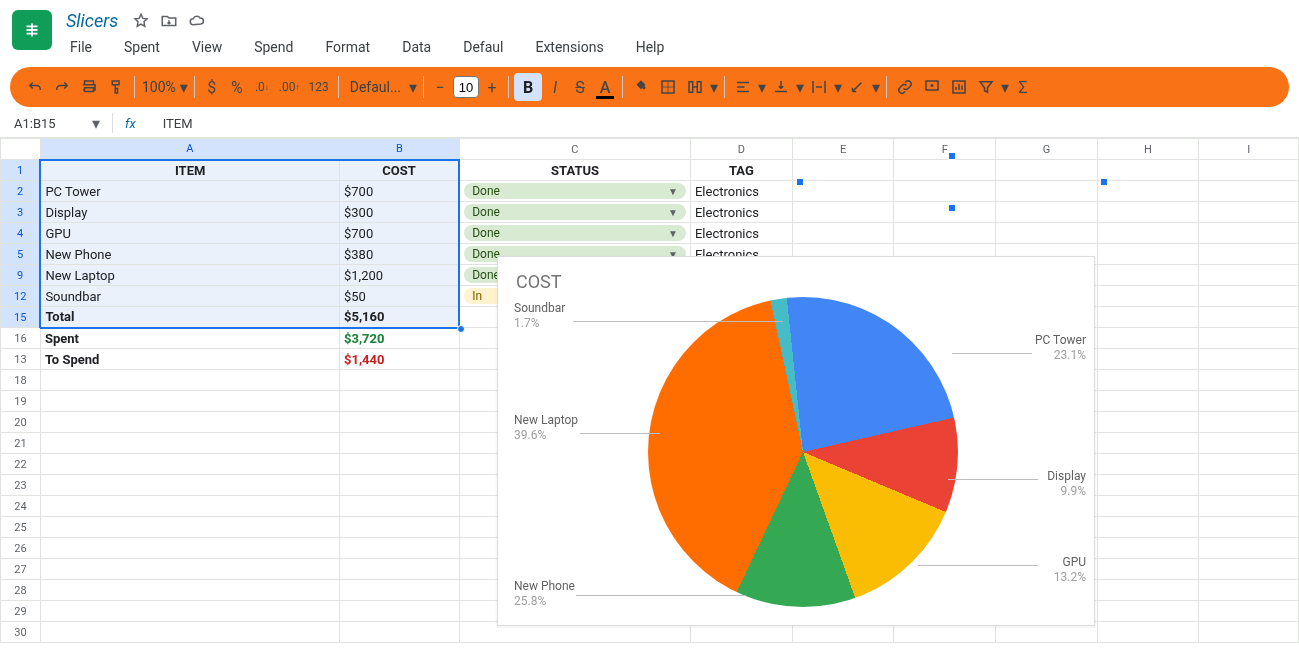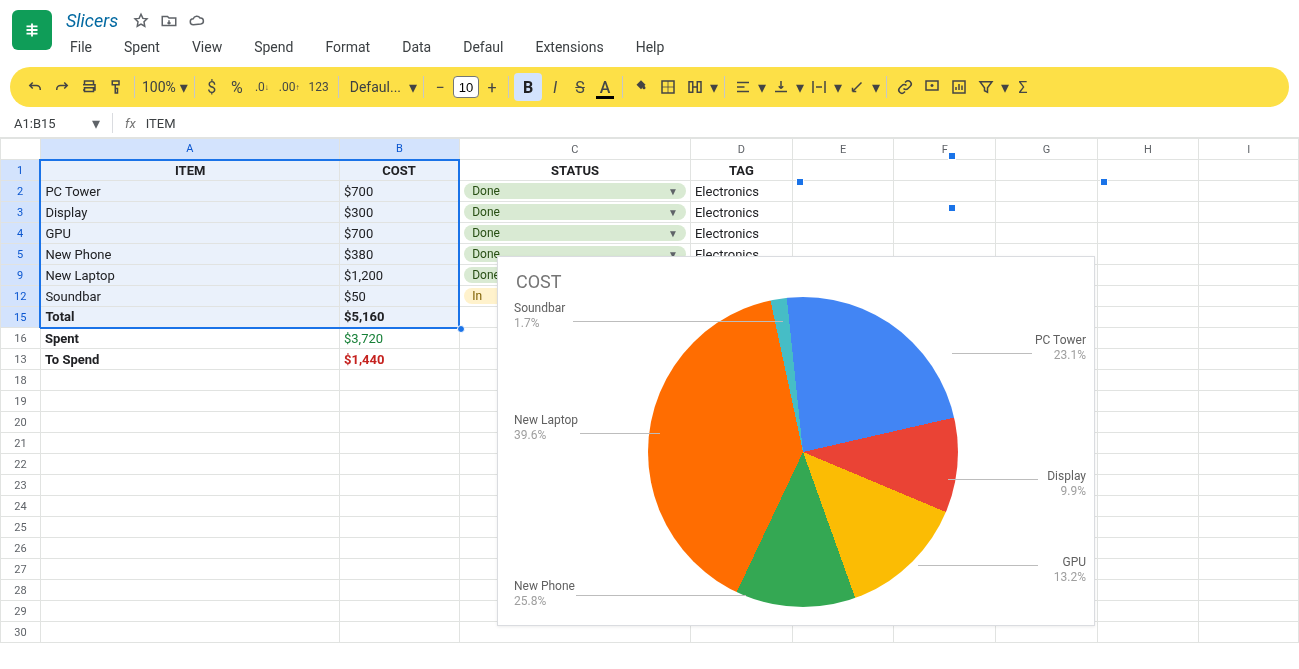--- a/index.html
+++ b/index.html
@@ -8,38 +8,38 @@
   .docbar { display:flex; align-items:flex-start; padding:8px 12px 0 12px; gap:10px; }
   .logo { width:40px; height:40px; border-radius:6px; background:#0f9d58; display:flex; align-items:center; justify-content:center; margin-top:2px;}
   .logo svg { width:22px; height:22px; }
   .titlecol { display:flex; flex-direction:column; gap:2px; }
   .titlerow { display:flex; align-items:center; gap:10px; }
   .doctitle { font-size:18px; font-weight:400; color:#0369a1; padding:2px 4px;font-style:italic; }
   .titleicon { color:#5f6368; display:flex; align-items:center; }
   .menubar { display:flex; gap:16px; }
   .menuitem { font-size:14px; color:#3c4043; padding:4px 8px; border-radius:4px; }
   
-  .toolbar { margin:8px 10px 0 10px; background:#fde047; border-radius:24px; height:40px; display:flex; align-items:center; padding:0 12px; gap:1px; }
+  .toolbar { margin:8px 10px 0 10px; background:#f97316; border-radius:24px; height:40px; display:flex; align-items:center; padding:0 12px; gap:1px; }
   .tbtn { min-width:24px; height:28px; display:flex; align-items:center; justify-content:center; color:#444746; border-radius:4px; padding:0 4px; }
   .tsep { width:1px; height:22px; background:#c7c7c7; margin:0 4px; }
   .zoom { font-size:14px; color:#3c4043; padding:0 2px; }
   .fontname { font-size:14px; color:#3c4043; padding:0 6px; min-width:60px; text-align:left;}
   .fontsize { display:flex; align-items:center; gap:2px;}
   .fontsize .pm { width:22px; height:22px; display:flex; align-items:center; justify-content:center; font-size:16px; color:#444;}
   .fontsize input { width:26px; height:22px; border:1px solid #747775; border-radius:4px; text-align:center; font-size:13px;}
   .bold { font-weight:700; background:#d3e3fd; border-radius:4px; width:28px; height:28px; display:flex; align-items:center; justify-content:center;}
   .underline-a { position:relative; }
   .underline-a::after { content:""; position:absolute; bottom:2px; left:3px; right:3px; height:3px; background:#000; }
   .caret { width:10px; display:flex; align-items:center; justify-content:center; color:#444;}
   
   .nbrow { display:flex; align-items:center; padding:6px 10px 4px 10px; gap:6px; border-bottom:1px solid #e1e3e1;}
   .namebox { width:76px; font-size:13px; color:#3c4043; padding:2px 4px; }
   .nbcaret { color:#5f6368; }
   .fxdivider { width:1px; height:20px; background:#dadce0; margin:0 6px; }
-  .fx { font-style:italic; color:#737373; font-size:13px; margin-right:4px;}
+  .fx { font-style:italic; color:#0369a1; font-size:13px; margin-right:21px;}
   .fxval { font-size:13px; color:#3c4043; }
   
   .sheet { position:relative; }
   .grid { border-collapse:collapse; table-layout:fixed; font-size:13px; }
   .grid th, .grid td { border:1px solid #e1e3e1; height:21px; overflow:hidden; white-space:nowrap; }
   .grid th { background:#fff; color:#5f6368; font-weight:400; font-size:11px; position:relative;}
   .colhdr { text-align:center; }
   .rowhdr { text-align:center; width:40px; background:#fff;}
   .corner { width:40px; background:#fff;}
   .colA { width:300px; } .colB { width:120px; } .colC { width:232px; } .colD { width:102px; }
@@ -47,21 +47,21 @@
   .grid td { padding:0 4px; }
   .hdrcell { text-align:center; font-weight:700;}
   .selhdr { background:#d3e3fd !important; color:#0b57d0 !important; }
   .selrowhdr { background:#d3e3fd !important; color:#0b57d0 !important; }
   .selcell { background:#eaf1fb; }
   .pillwrap { display:flex; align-items:center;}
   .pill { flex:1; background:#d9ead3; color:#274e13; border-radius:10px; padding:1px 8px; font-size:12px; display:flex; align-items:center; justify-content:space-between;}
   .pill.yellow { background:#fff2cc; color:#7f6000;}
   .pill .pcaret { color:#5f6368; font-size:10px; }
   .bolded { font-weight:700;}
-  .green { color:#188038; font-weight:400;}
+  .green { color:#188038; font-weight:700;}
   .red { color:#c5221f; font-weight:700;}
   .money { }
   
   .selhandle { position:absolute; width:8px; height:8px; background:#1a73e8; border:1px solid #fff; border-radius:50%; left:457px; top:187px; }
   .slicer-wrap { position:absolute; left:800px; top:18px; width:304px; height:52px; }
   .shandle { position:absolute; width:8px; height:8px; background:#1a73e8; border:1px solid #fff;}
   
   .chart { position:absolute; left:497px; top:118px; width:598px; height:370px; background:#fff; border:1px solid #dadce0; box-shadow:0 1px 3px rgba(0,0,0,.08);}
   .chart .title { position:absolute; left:18px; top:14px; font-size:18px; color:#757575;}
   .pie { position:absolute; left:150px; top:40px; width:310px; height:310px; border-radius:50%;}

